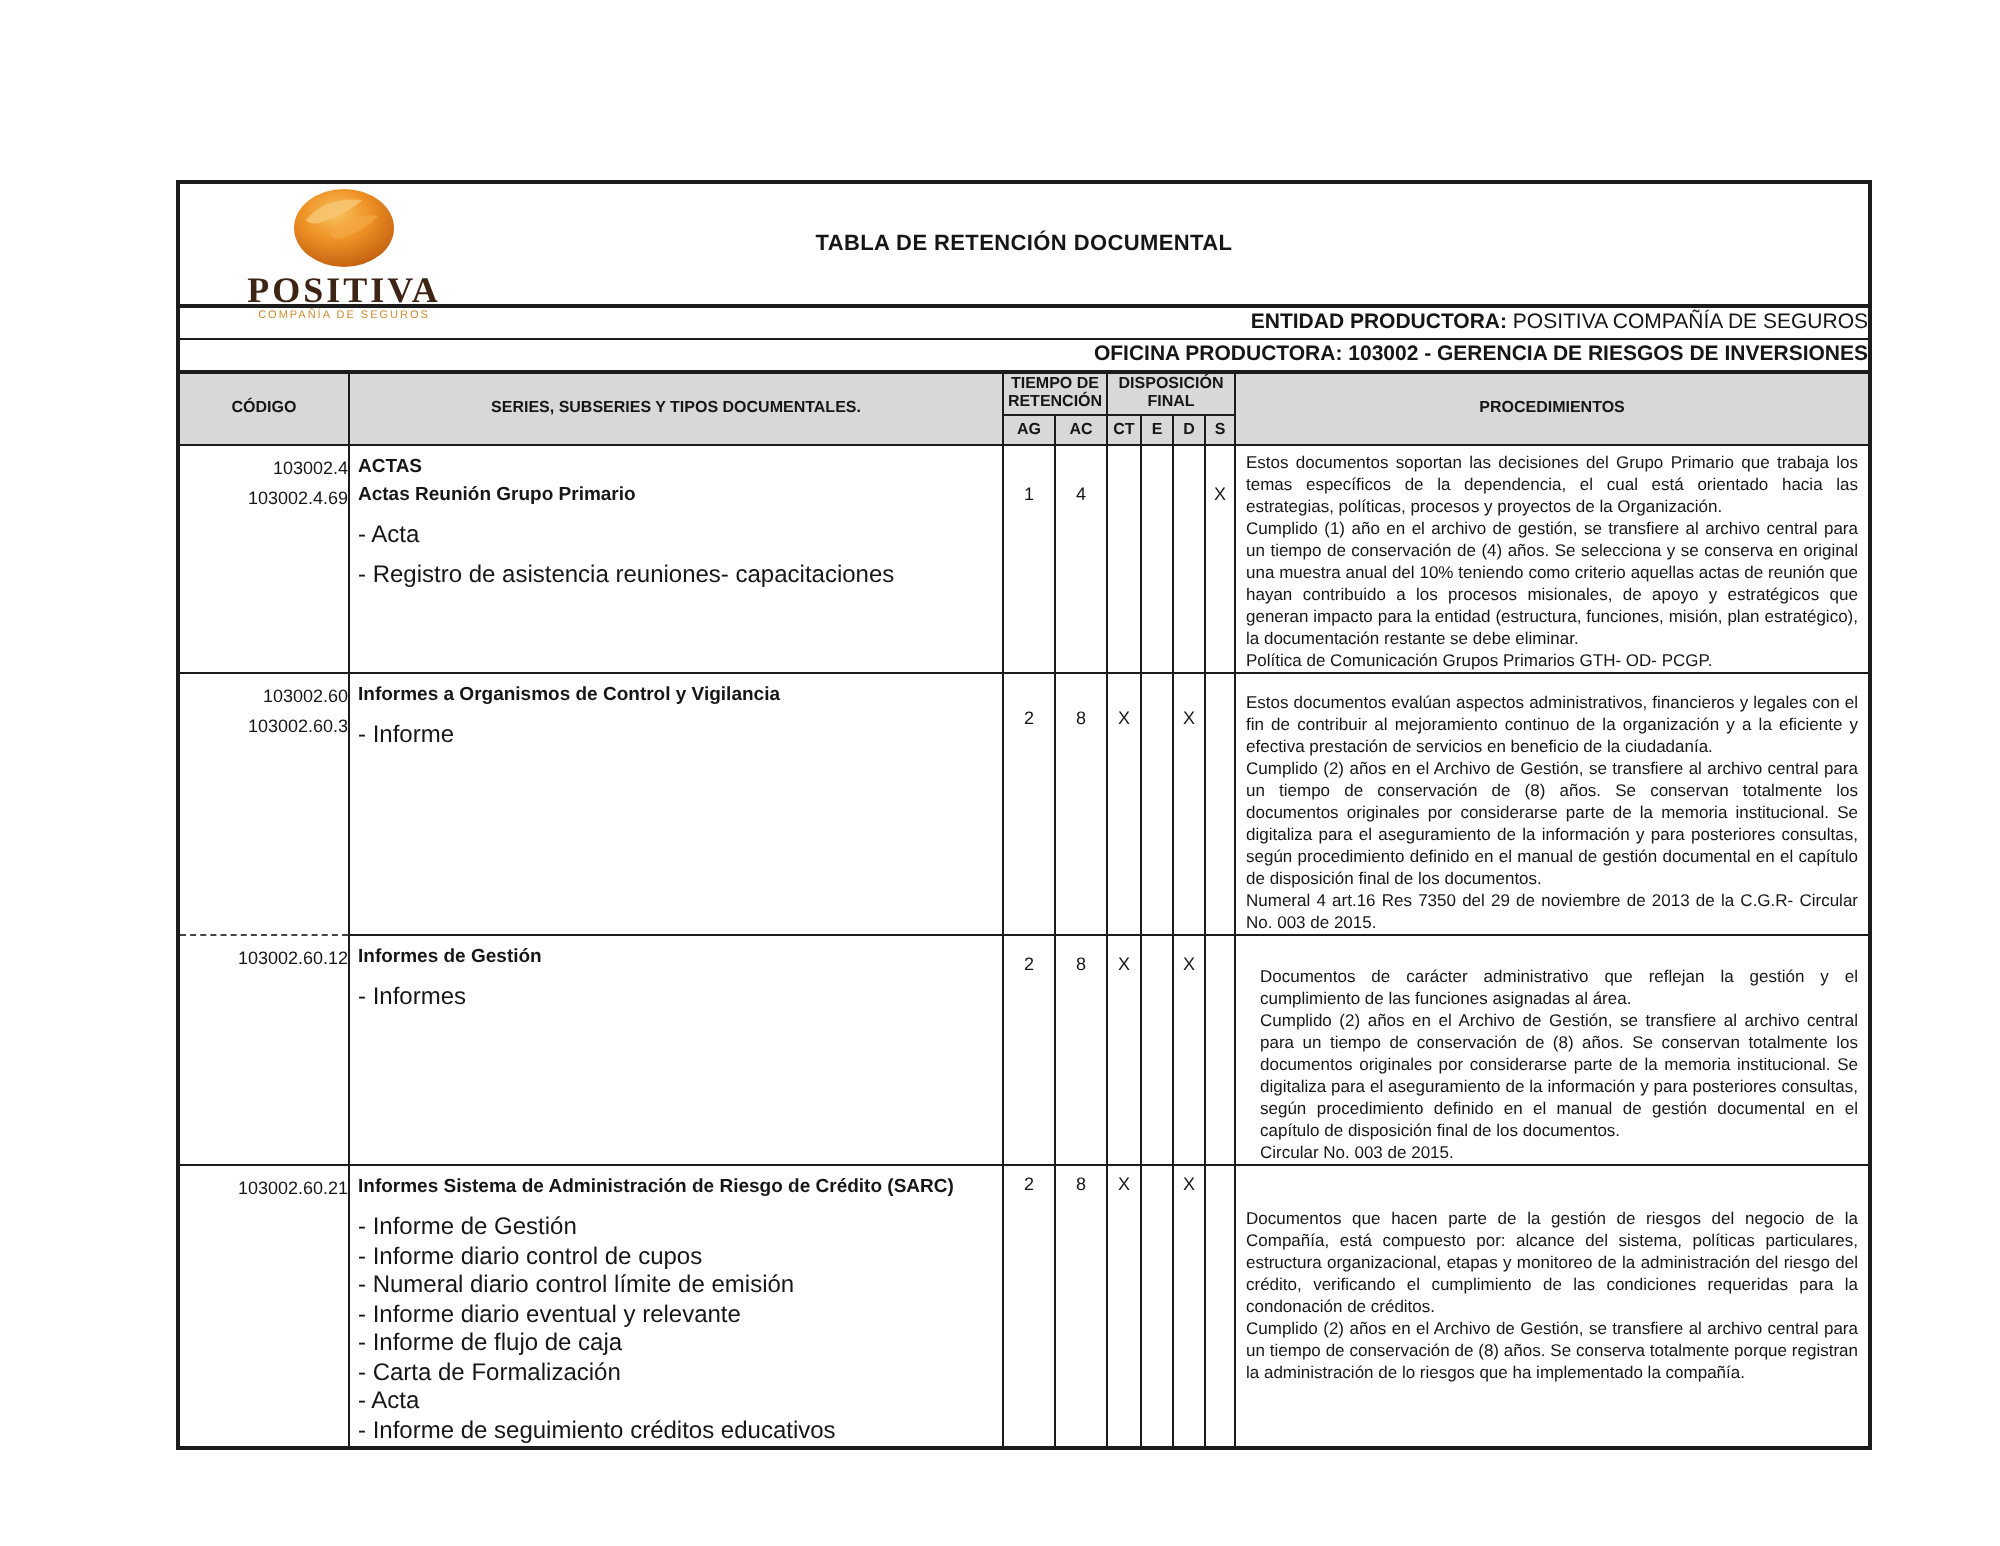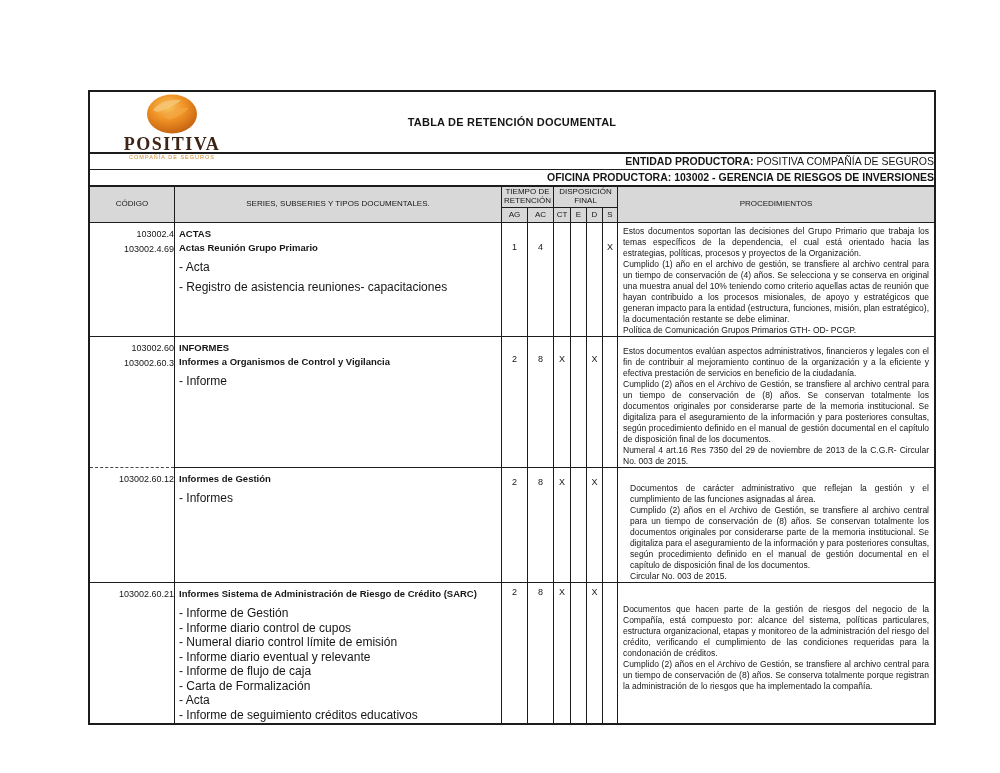--- a/index.html
+++ b/index.html
@@ -18,21 +18,21 @@
   .logo-tag{font-size:5.5px;color:#cf8a2e;letter-spacing:1px;margin-top:1.5px;}
   .doc-title{flex:1;text-align:center;font-weight:bold;font-size:11px;letter-spacing:.2px;}
   .band-meta{height:15px;line-height:15px;border-bottom:1px solid #1c1c1c;font-size:10.5px;padding-left:3px;white-space:nowrap;text-align:right;}
   .band-meta.b2{border-bottom:2px solid #1c1c1c;font-weight:bold;}
   .b{font-weight:bold;}
   
   .thead{
     display:grid;grid-template-columns:84px 327px 26px 26px 17px 16px 16px 15px 1fr;
     grid-template-rows:20px 15px;background:#d8d8d8;border-bottom:1px solid #1c1c1c;
   }
-  .thead div{display:flex;align-items:center;justify-content:center;text-align:center;font-weight:normal;font-size:8px;line-height:1.12;}
+  .thead div{display:flex;align-items:center;justify-content:center;text-align:center;font-weight:bold;font-size:8px;line-height:1.12;}
   .h-code{grid-row:1/3;grid-column:1;font-size:9px;}
   .h-series{grid-row:1/3;grid-column:2;border-left:1px solid #1c1c1c;font-size:9px;}
   .h-ret{grid-row:1;grid-column:3/5;border-left:1px solid #1c1c1c;}
   .h-disp{grid-row:1;grid-column:5/9;border-left:1px solid #1c1c1c;}
   .h-proc{grid-row:1/3;grid-column:9;border-left:1px solid #1c1c1c;font-size:9px;}
   .h-sub{border-left:1px solid #1c1c1c;border-top:1px solid #1c1c1c;font-size:8px;}
   
   .trow{display:grid;grid-template-columns:84px 327px 26px 26px 17px 16px 16px 15px 1fr;}
   .trow .cell{border-left:1px solid #1c1c1c;border-top:1px solid #1c1c1c;box-sizing:border-box;overflow:hidden;}
   .trow .cell:first-child{border-left:none;text-align:right;}
@@ -128,21 +128,20 @@
           <div class="p">Política de Comunicación Grupos Primarios GTH- OD- PCGP.</div>
         </div>
   </div>
 
   <div class="trow">
     <div class="cell c-code">
           <div class="code-line">103002.60</div>
           <div class="code-line">103002.60.3</div>
         </div>
     <div class="cell c-series">
-          <div class="s-title">INFORMES</div>
           <div class="s-sub">Informes a Organismos de Control y Vigilancia</div>
           <div class="s-type">- Informe</div>
         </div>
     <div class="cell c-val c-ag">2</div>
     <div class="cell c-val c-ac">8</div>
     <div class="cell c-val c-ct">X</div>
     <div class="cell c-val c-e"></div>
     <div class="cell c-val c-d">X</div>
     <div class="cell c-val c-s"></div>
     <div class="cell c-proc">

